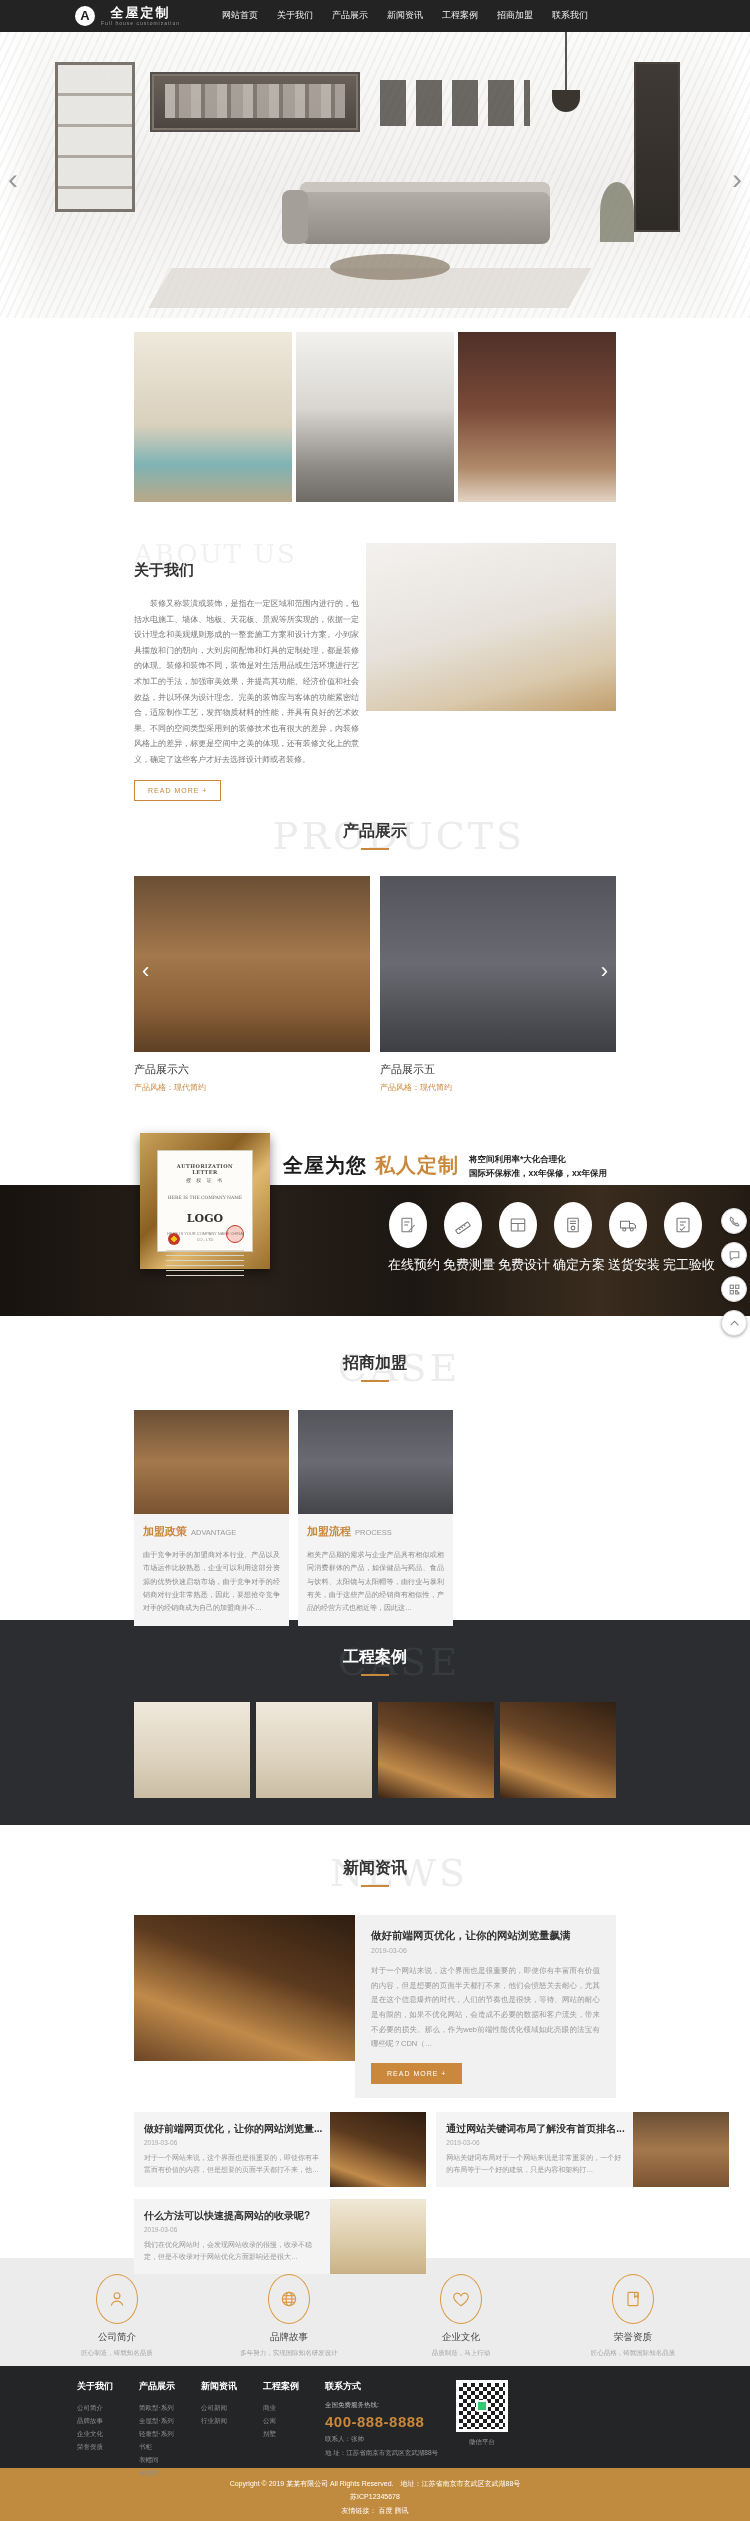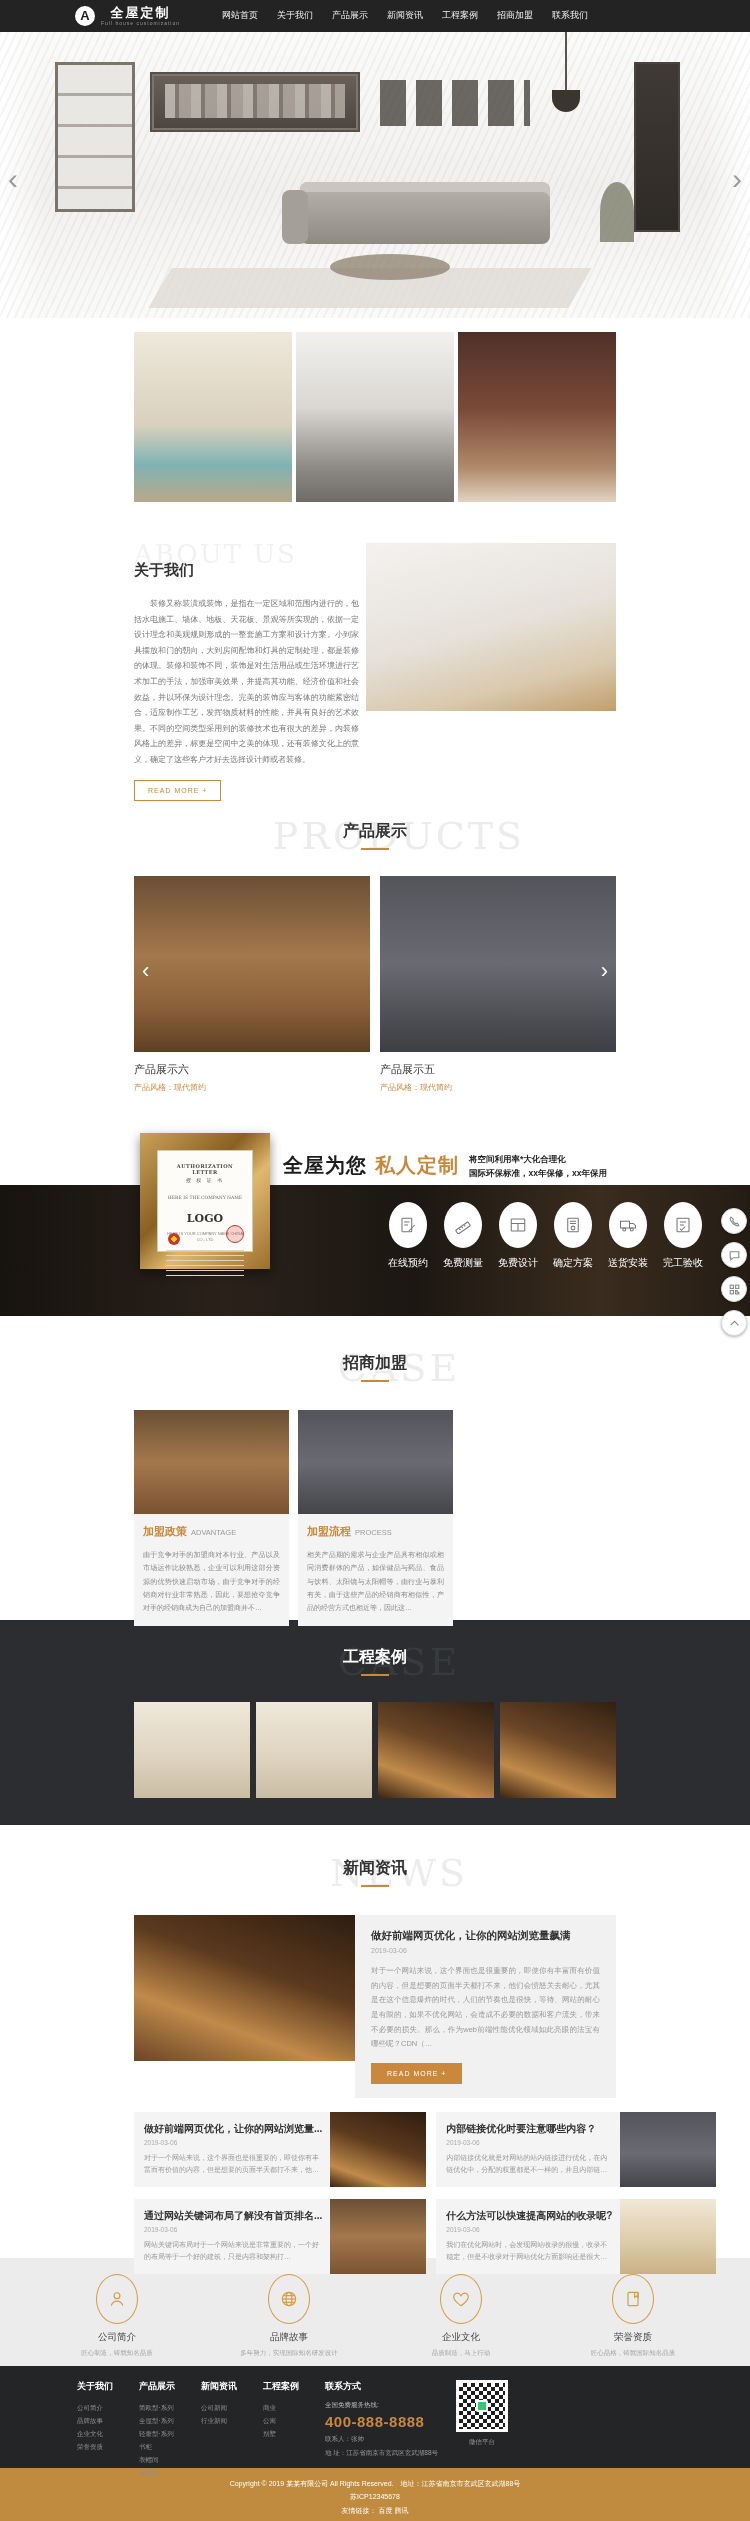--- a/index.html
+++ b/index.html
@@ -115,21 +115,21 @@
   .cert-ribbon { position:absolute; left:10px; bottom:6px; width:12px; height:12px; border-radius:50%;
       background:radial-gradient(circle,#f1c40f 30%,#c0392b 32%); }
   .custom-head { position:absolute; left:283px; top:52px; display:flex; align-items:flex-start; z-index:2; }
   .custom-title { font-size:20px; font-weight:bold; color:#1d1d1d; letter-spacing:1px; white-space:nowrap; }
   .custom-title .orange { color:#c9883b; margin-left:8px; }
   .custom-lines { margin-left:10px; font-size:8.5px; font-weight:bold; color:#1d1d1d; line-height:1.7; white-space:nowrap; }
   .steps { position:absolute; left:388px; top:102px; display:flex; gap:15px; z-index:2; }
   .step { width:40px; text-align:center; }
   .step-circle { width:38px; height:46px; border-radius:50%; background:#fff; margin:0 auto;
       display:flex; align-items:center; justify-content:center; }
-  .step-label { margin-top:8px; font-size:10px; color:#fff; white-space:nowrap; }
+  .step-label { margin-top:8px; font-size:13px; color:#fff; white-space:nowrap; }
 
   
   .side-widget { position:absolute; right:3px; top:1208px; display:flex; flex-direction:column; gap:8px; z-index:9; }
   .sw-btn { width:26px; height:26px; border-radius:50%; background:#fff; border:1px solid #ddd;
       display:flex; align-items:center; justify-content:center; cursor:pointer; box-shadow:0 1px 3px rgba(0,0,0,.3); }
 
   
   .join { height:296px; padding-top:14px; }
   .join-row { width:482px; margin:14px auto 0; display:flex; gap:9px; }
   .join-card { width:155px; background:#f4f4f4; }
@@ -484,26 +484,20 @@
   </div>
 
   <div class="news-grid">
     <div class="news-item">
       <div class="ni-title">做好前端网页优化，让你的网站浏览量...</div>
       <div class="ni-date">2019-03-06</div>
       <div class="ni-text">对于一个网站来说，这个界面也是很重要的，即使你有丰富而有价值的内容，但是想要的页面半天都打不来，他…</div>
       <div class="ni-img ni-img-1"></div>
     </div>
     <div class="news-item">
-      <div class="ni-title">内部链接优化时要注意哪些内容？</div>
-      <div class="ni-date">2019-03-06</div>
-      <div class="ni-text">内部链接优化就是对网站的站内链接进行优化，在内链优化中，分配的权重都是不一样的，并且内部链…</div>
-      <div class="ni-img ni-img-2"></div>
-    </div>
-    <div class="news-item">
       <div class="ni-title">通过网站关键词布局了解没有首页排名...</div>
       <div class="ni-date">2019-03-06</div>
       <div class="ni-text">网站关键词布局对于一个网站来说是非常重要的，一个好的布局等于一个好的建筑，只是内容和架构打…</div>
       <div class="ni-img ni-img-3"></div>
     </div>
     <div class="news-item">
       <div class="ni-title">什么方法可以快速提高网站的收录呢?</div>
       <div class="ni-date">2019-03-06</div>
       <div class="ni-text">我们在优化网站时，会发现网站收录的很慢，收录不稳定，但是不收录对于网站优化方面影响还是很大…</div>
       <div class="ni-img ni-img-4"></div>

